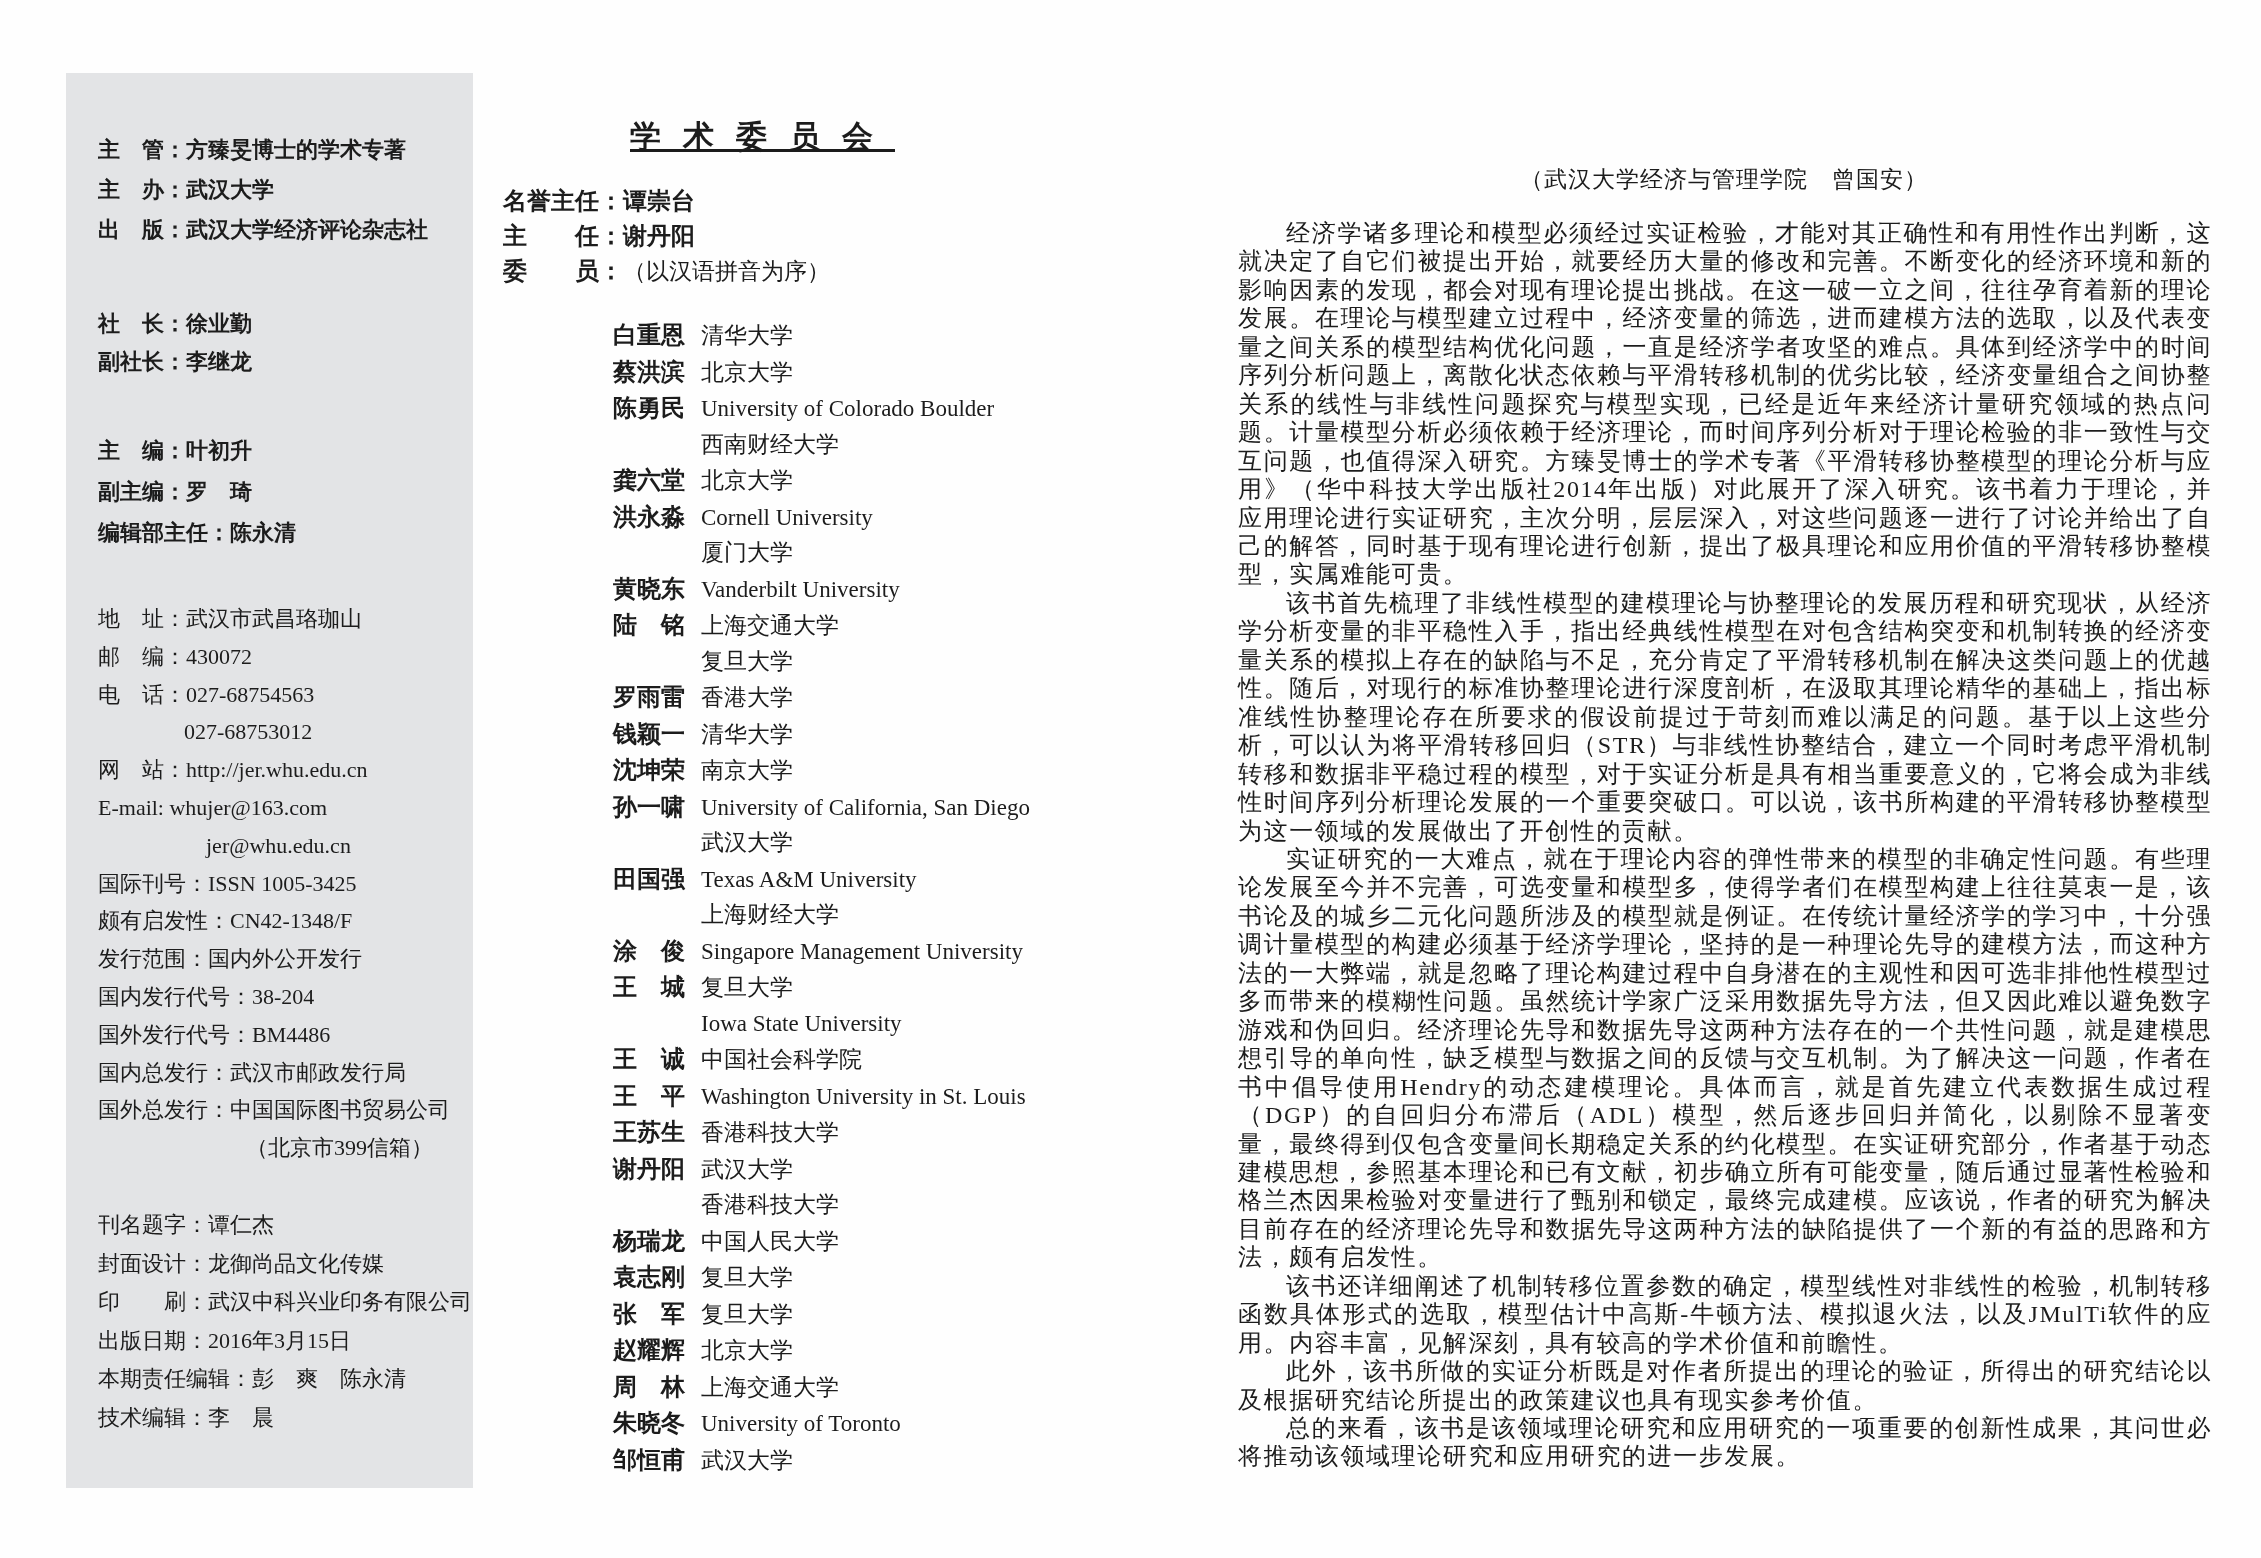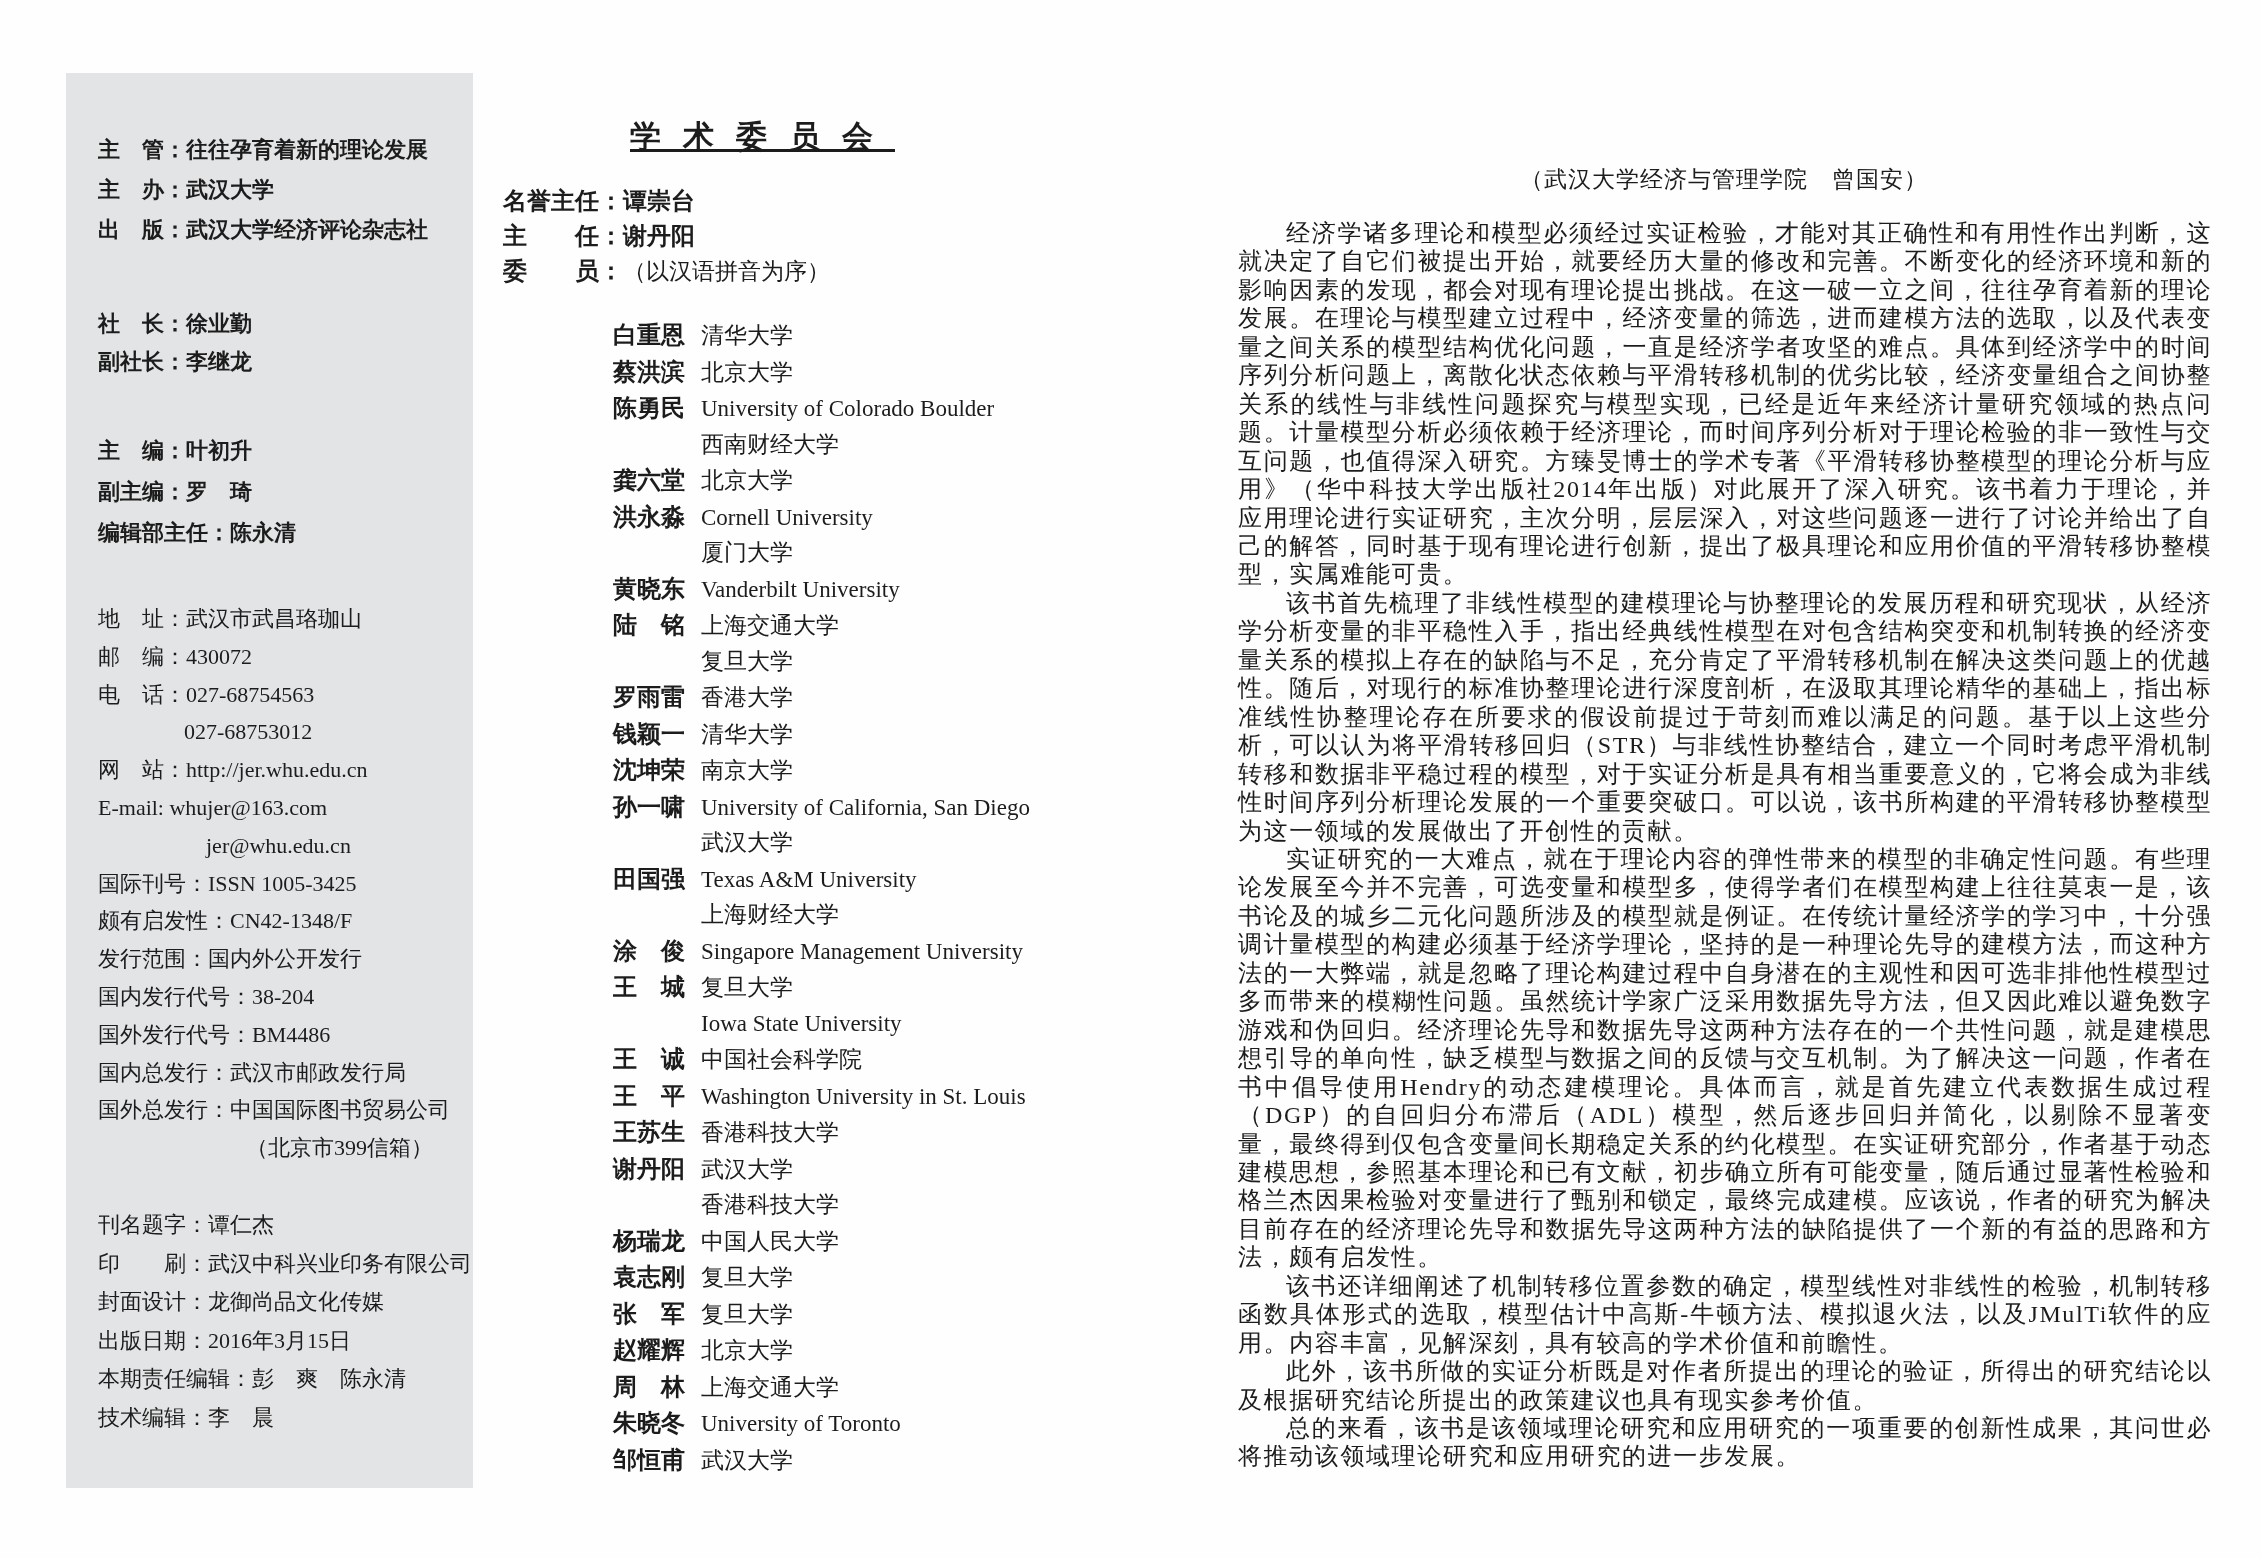--- a/index.html
+++ b/index.html
@@ -41,21 +41,21 @@
   .rp{margin:0;text-indent:2em;}
 </style>
 </head>
 <body>
 
 <div class="page" style="color: rgb(28, 28, 28);">
 
   <aside class="panel" style="background: rgb(227, 228, 230);">
     <section class="cgroup g1 bold">
 
-        <div class="crow"><span class="lbl">主　管：</span><span class="val">往往孕育着新的理论发展</span></div>
+        <div class="crow"><span class="lbl">主　管：</span><span class="val">方臻旻博士的学术专著</span></div>
 
         <div class="crow"><span class="lbl">主　办：</span><span class="val">武汉大学</span></div>
 
         <div class="crow"><span class="lbl">出　版：</span><span class="val">武汉大学经济评论杂志社</span></div>
       </section>
     <section class="cgroup g2 bold">
 
         <div class="crow"><span class="lbl">社　长：</span><span class="val">徐业勤</span></div>
 
         <div class="crow"><span class="lbl">副社长：</span><span class="val">李继龙</span></div>
@@ -97,23 +97,23 @@
         <div class="crow"><span class="lbl">国内总发行：</span><span class="val">武汉市邮政发行局</span></div>
 
         <div class="crow"><span class="lbl">国外总发行：</span><span class="val">中国国际图书贸易公司</span></div>
 
         <div class="crow cont-deep"><span class="lbl"></span><span class="val">（北京市399信箱）</span></div>
       </section>
     <section class="cgroup g5">
 
         <div class="crow"><span class="lbl">刊名题字：</span><span class="val">谭仁杰</span></div>
 
+        <div class="crow"><span class="lbl">封面设计：</span><span class="val">龙御尚品文化传媒</span></div>
+
         <div class="crow"><span class="lbl">印　　刷：</span><span class="val">武汉中科兴业印务有限公司</span></div>
-
-        <div class="crow"><span class="lbl">封面设计：</span><span class="val">龙御尚品文化传媒</span></div>
 
         <div class="crow"><span class="lbl">出版日期：</span><span class="val">2016年3月15日</span></div>
 
         <div class="crow"><span class="lbl">本期责任编辑：</span><span class="val">彭　爽　陈永清</span></div>
 
         <div class="crow"><span class="lbl">技术编辑：</span><span class="val">李　晨</span></div>
       </section>
   </aside>
 
   <h2 class="c-title">学术委员会</h2>

